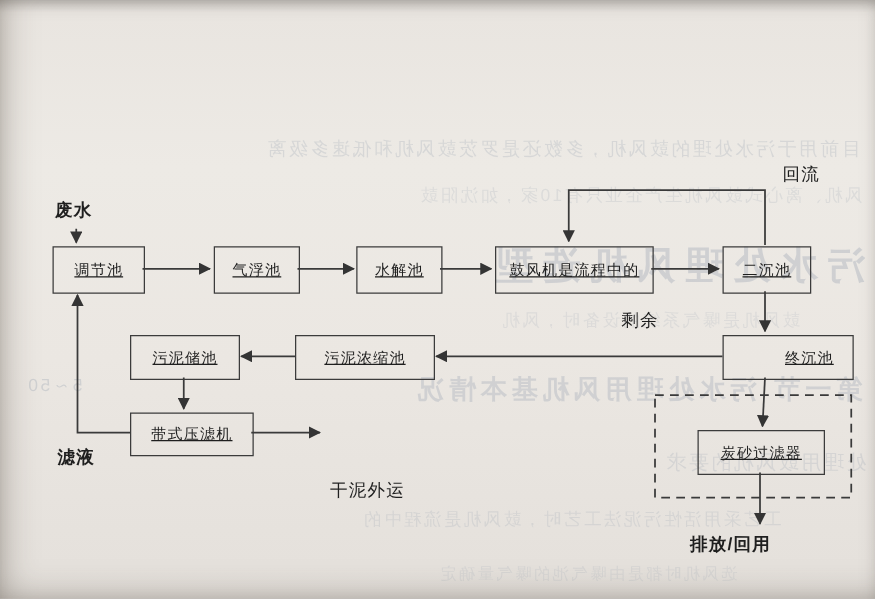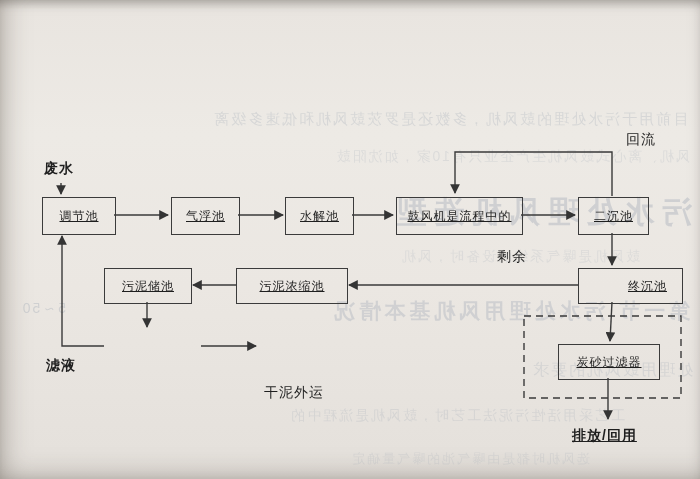--- a/index.html
+++ b/index.html
@@ -66,22 +66,23 @@
   </svg>
 
   <div class="node" style="left:42px;top:197px;width:72px;height:36px;">调节池</div>
   <div class="node" style="left:171px;top:197px;width:67px;height:36px;">气浮池</div>
   <div class="node" style="left:285px;top:197px;width:67px;height:36px;">水解池</div>
   <div class="node" style="left:396px;top:197px;width:125px;height:36px;">鼓风机是流程中的</div>
   <div class="node" style="left:578px;top:197px;width:69px;height:36px;">二沉池</div>
   <div class="node" style="left:578px;top:268px;width:69px;height:34px;padding-left:34px;">终沉池</div>
   <div class="node" style="left:236px;top:268px;width:110px;height:34px;">污泥浓缩池</div>
   <div class="node" style="left:104px;top:268px;width:86px;height:34px;">污泥储池</div>
+  <div class="node" style="left:104px;top:330px;width:97px;height:33px;">带式压滤机</div>
   <div class="node" style="left:558px;top:344px;width:100px;height:34px;">炭砂过滤器</div>
 
   <div class="flabel bold" style="left:44px;top:160px;">废水</div>
   <div class="flabel" style="left:586px;top:131px;margin-left:40px;">回流</div>
   <div class="flabel" style="left:497px;top:248px;">剩余</div>
   <div class="flabel" style="left:264px;top:337px;margin-top:47px;">干泥外运</div>
   <div class="flabel bold" style="left:46px;top:357px;">滤液</div>
-  <div class="flabel bold" style="left:572px;top:427px;text-decoration:underline;">排放/回用</div>
+  <div class="flabel bold" style="left:552px;top:427px;">排放/回用</div>
 
 </div>
 
 </body></html>

